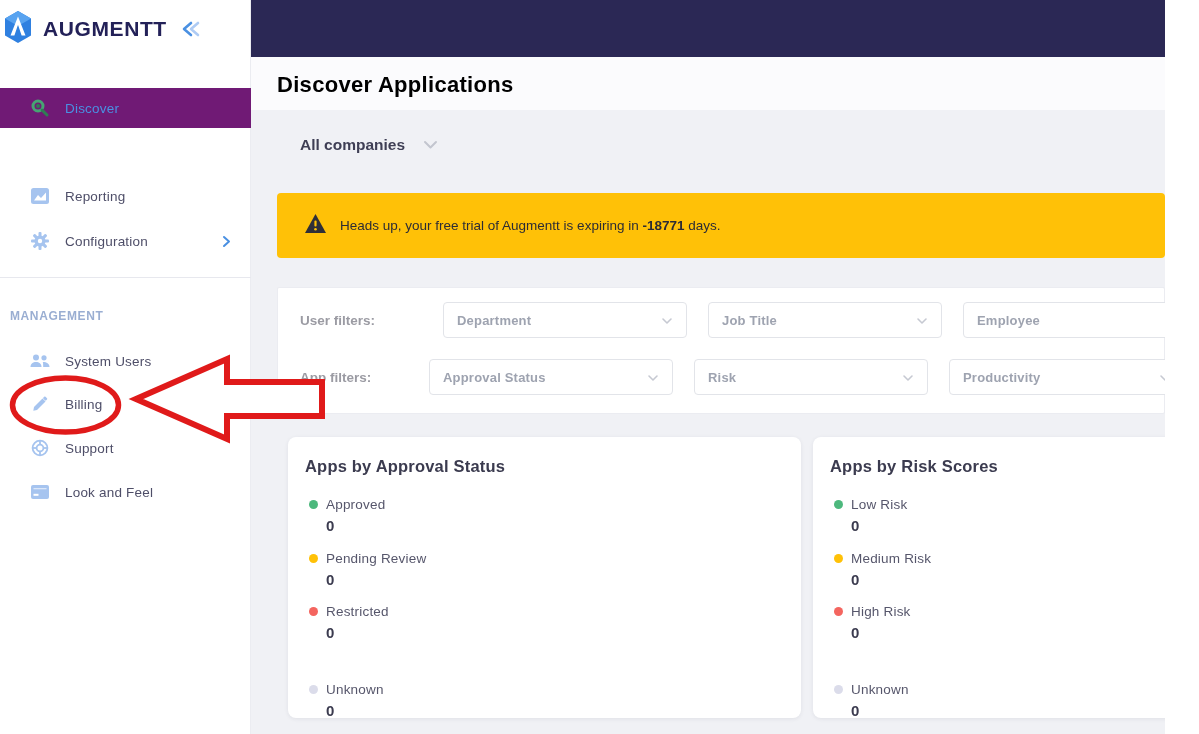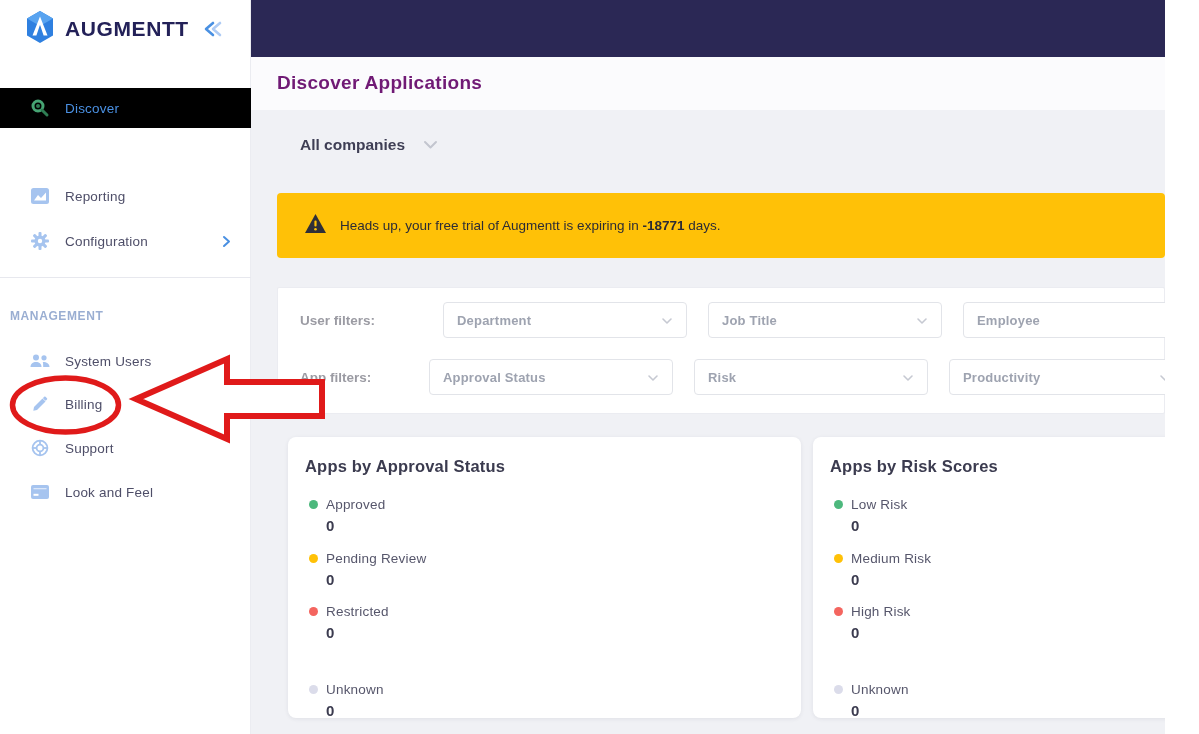--- a/index.html
+++ b/index.html
@@ -5,38 +5,38 @@
   * { margin:0; padding:0; box-sizing:border-box; }
   html,body { background:#fff; }
   .screen {
     position:relative; width:1199px; height:734px; overflow:hidden;
     font-family:"Liberation Sans", sans-serif; background:#fff;
   }
   
   .sidebar { position:absolute; left:0; top:0; width:251px; height:734px;
              background:#fff; border-right:1px solid #ebecf1; z-index:2; }
   .logo-row { position:absolute; left:0; top:0; width:100%; height:57px;
-              display:flex; align-items:center; padding-left:22px; }
+              display:flex; align-items:center; }
   .wordmark { font-size:21px; font-weight:800; color:#232158; letter-spacing:0.6px; margin-left:7px; }
   .collapse-btn { margin-left:13px; display:flex; align-items:center; cursor:pointer; }
   .nav-item { position:absolute; left:0; width:251px; height:40px; display:flex;
               align-items:center; padding-left:29px; font-size:13.5px; color:#4e4e68;
               cursor:pointer; letter-spacing:0.2px; }
   .nav-item .ic { width:22px; margin-right:14px; display:flex; align-items:center; justify-content:center; }
-  .nav-item.active { background:#000000; color:#4a90e2; }
+  .nav-item.active { background:#701a75; color:#4a90e2; }
   .nav-item .sub-chevron { position:absolute; right:20px; top:14px; }
   .nav-1 { top:88px; } .nav-2 { top:132px; } .nav-3 { top:176px; } .nav-4 { top:221px; }
   .side-divider { position:absolute; left:0; top:277px; width:251px; border-top:1px solid #e7e8ee; }
   .mgmt-label { position:absolute; left:10px; top:309px; font-size:12px; font-weight:bold;
                 color:#9aaed2; letter-spacing:0.6px; }
   .mg-1 { top:341px; } .mg-2 { top:384px; } .mg-3 { top:428px; } .mg-4 { top:472px; }
   
   .topbar { position:absolute; left:251px; top:0; width:914px; height:57px; background:#2b2855; }
   .title-band { position:absolute; left:251px; top:57px; width:914px; height:53px; background:#fbfbfd; }
-  .page-title { position:absolute; left:26px; top:15px; font-size:19px; font-weight:bold; color:#701a75; letter-spacing:0.3px; }
+  .page-title { position:absolute; left:26px; top:15px; font-size:22px; font-weight:bold; color:#000000; letter-spacing:0.3px; }
   .content-bg { position:absolute; left:251px; top:110px; width:914px; height:624px; background:#f0f1f5; }
   
   .company-row { position:absolute; left:300px; top:136px; display:flex; align-items:center; gap:18px;
                  font-size:15.5px; font-weight:bold; color:#3f3f55; cursor:pointer; z-index:3; }
   
   .banner { position:absolute; left:277px; top:193px; width:888px; height:65px; border-radius:4px;
             display:flex; align-items:center; padding-left:28px; z-index:3; }
   .banner-text { margin-left:14px; font-size:13.5px; color:#2c2c35; white-space:pre-wrap; }
   .banner-text b { font-weight:bold; }
   

